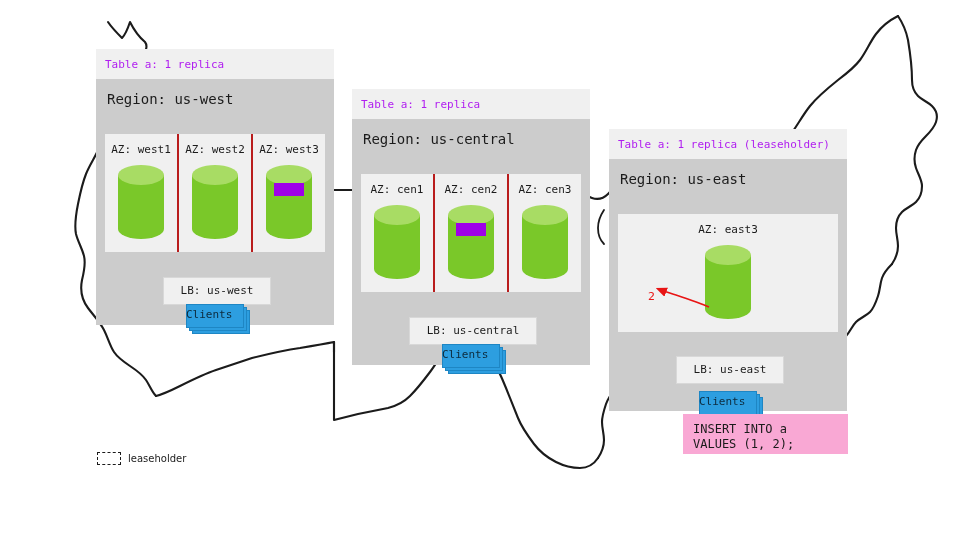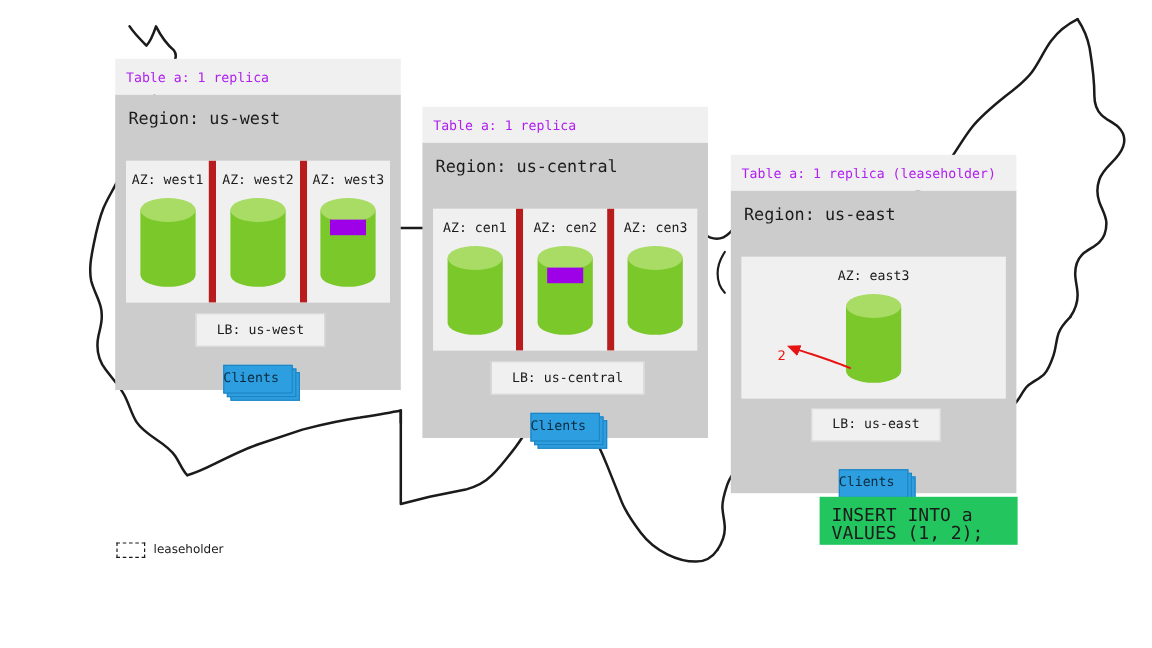--- a/index.html
+++ b/index.html
@@ -36,21 +36,21 @@
   .az-row{
     display:flex;
     background:#f0f0f0;
     position:relative;
   }
   .az-cell{
     flex:1 1 0;
     background:#f0f0f0;
     padding:9px 0 12px 0;
     text-align:center;
-    border-right:6px solid #b91c1c;
+    border-right:2px solid #b91c1c;
     position:relative;
   }
   .az-cell:last-child{border-right:none;}
   .az-label{
     font-size:11px;
     color:#1b1b1b;
     white-space:nowrap;
     display:block;
     margin-bottom:8px;
   }
@@ -71,20 +71,21 @@
   .lb-box{
     position:absolute;
     background:#f0f0f0;
     border:1px solid #d8d8d8;
     font-size:11px;
     color:#1b1b1b;
     text-align:center;
     line-height:26px;
     height:26px;
     white-space:nowrap;
+    margin-top:16px;
   }
 
   .clients-btn{
     position:absolute;
     width:56px;height:22px;
   }
   .clients-btn .sheet{
     position:absolute;
     background:#2d9ee0;
     width:56px;height:22px;
@@ -95,22 +96,22 @@
   .clients-btn .sheet.s1{left:0;top:0;}
   .clients-btn .lbl{
     position:absolute;left:0;top:0;width:56px;height:36px;
     line-height:22px;
     font-size:11px;color:#0d2b3d;
     z-index:5;
   }
 
   .sql-box{
     position:absolute;
-    background:#22c55e;
-    font-size:15px;
+    background:#f9a8d4;
+    font-size:12px;
     line-height:15px;
     color:#1b1b1b;
     padding:8px 10px;
     white-space:pre;
   }
 
   .legend{
     position:absolute;
     display:flex;
     align-items:center;

